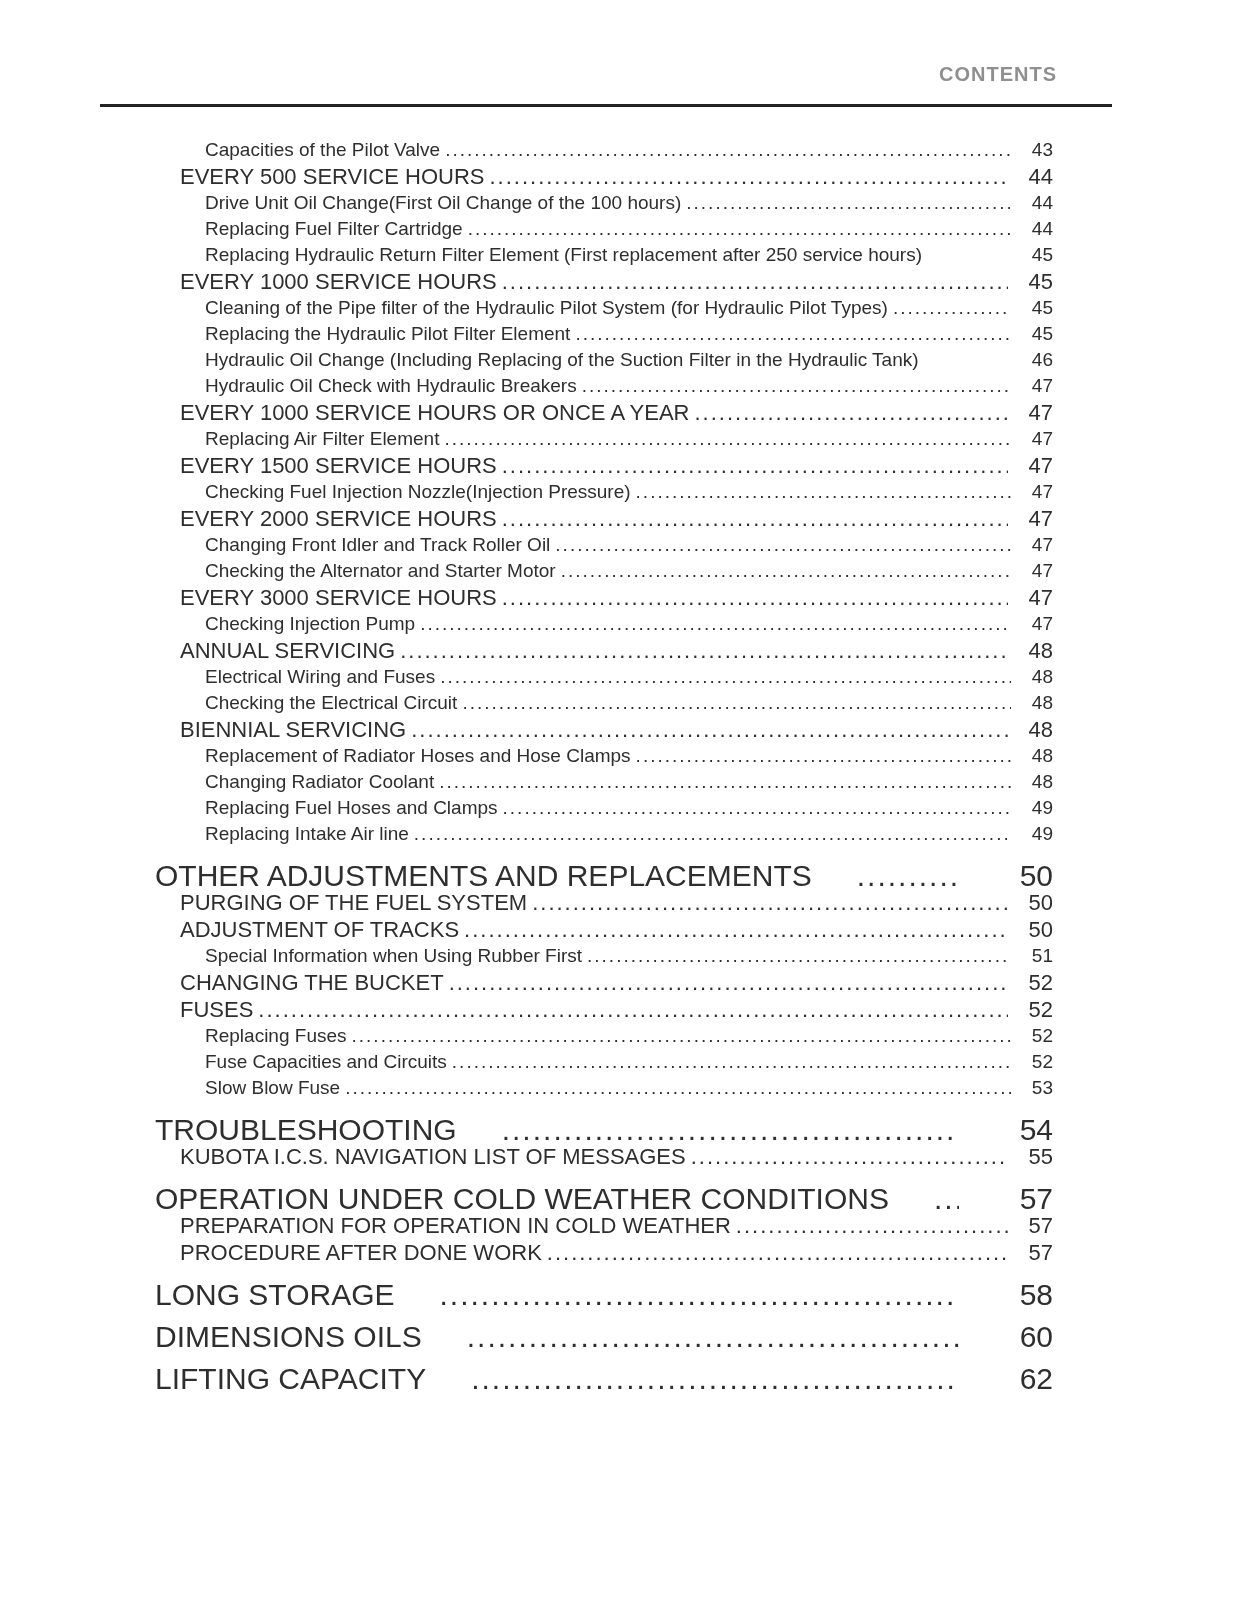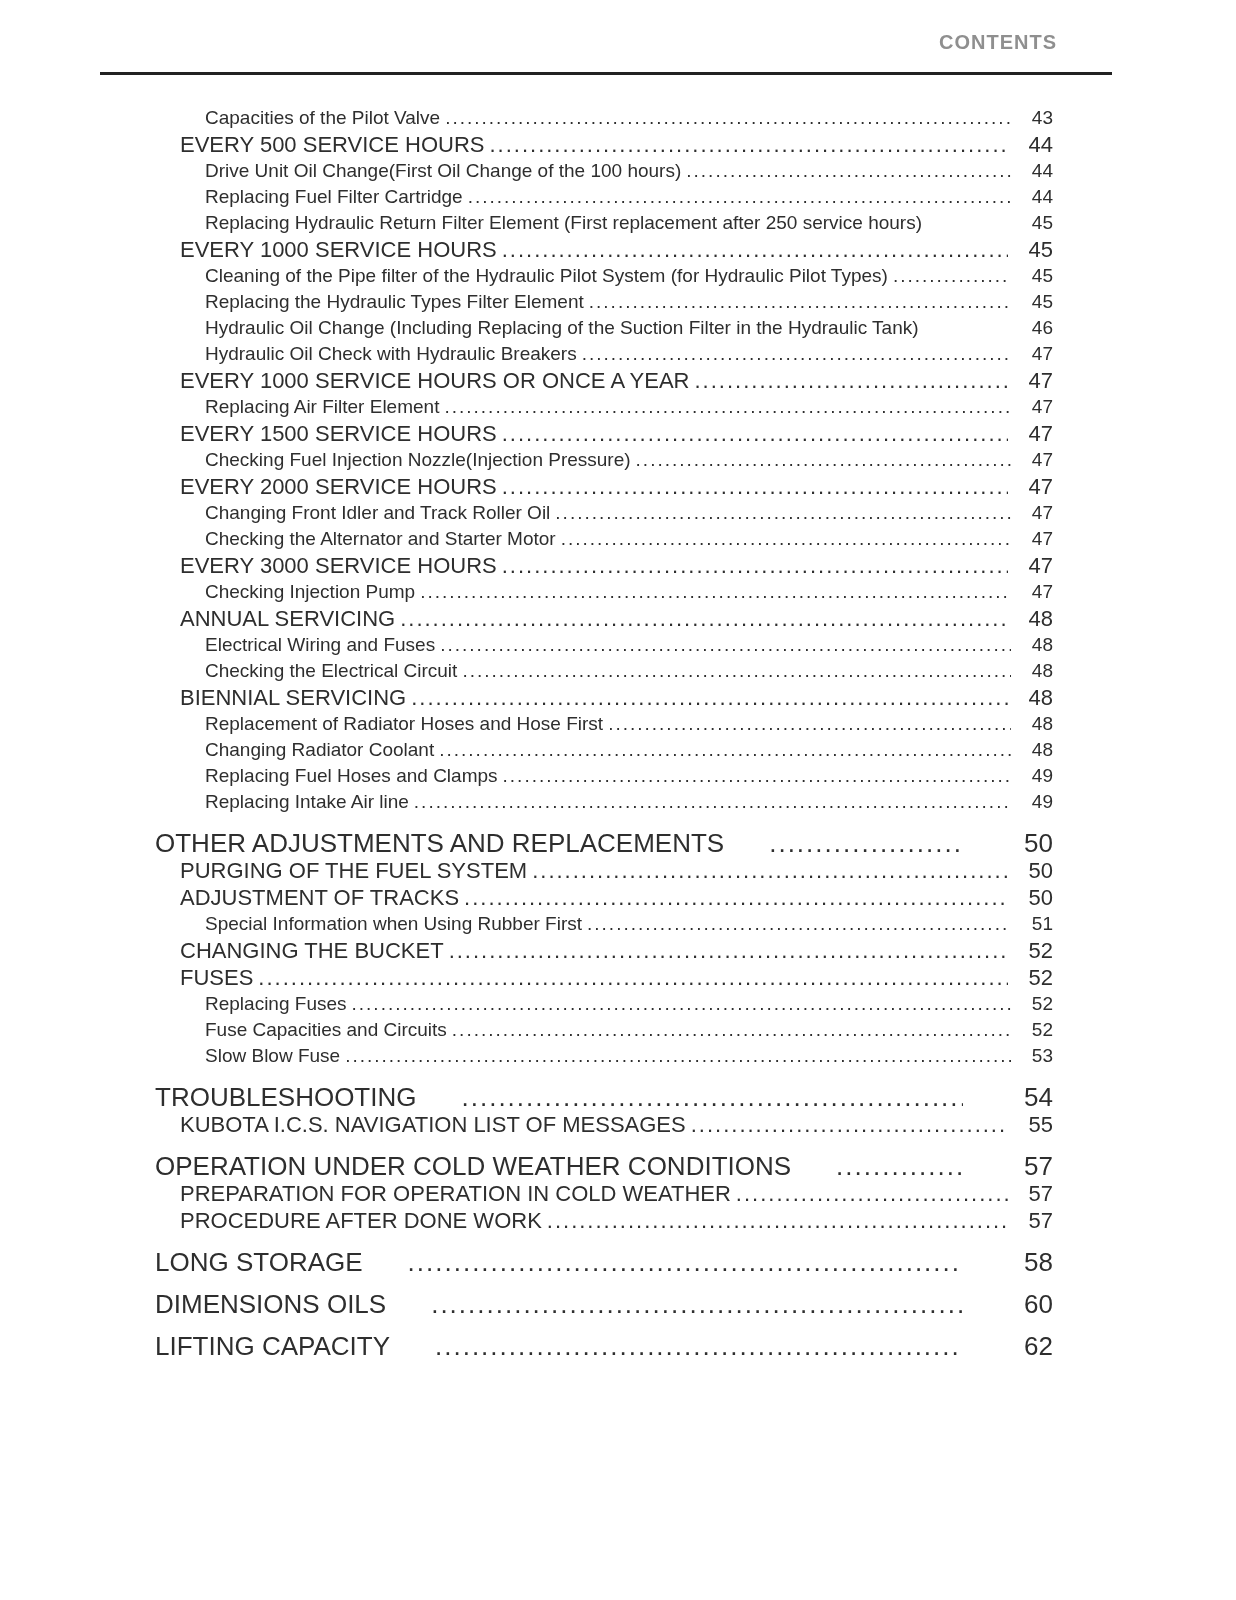--- a/index.html
+++ b/index.html
@@ -11,21 +11,21 @@
     width: 1236px;
     height: 1600px;
     font-family: "Liberation Sans", sans-serif;
     color: #2e2e2e;
     overflow: hidden;
   }
   .page {
     box-sizing: border-box;
     width: 1236px;
     height: 1600px;
-    padding: 30px 124px 0 100px;
+    padding: 62px 124px 0 100px;
     position: relative;
   }
   .header-row {
     text-align: right;
     padding-right: 55px;
     line-height: 24px;
   }
   .header-title {
     font-size: 20px;
     font-weight: bold;
@@ -39,21 +39,21 @@
     height: 0;
   }
   .toc {
     margin: 30px 59px 0 55px;
   }
   .toc-row {
     display: flex;
     align-items: baseline;
   }
   .toc-row.level0 {
-    font-size: 26px;
+    font-size: 30px;
     line-height: 27px;
     margin-left: 0;
     margin-top: 15px;
     gap: 40px;
   }
   .toc-row.level1 {
     font-size: 22px;
     line-height: 27px;
     margin-left: 25px;
   }
@@ -124,21 +124,21 @@
         <span class="toc-label">EVERY 1000 SERVICE HOURS</span>
         <span class="toc-dots"></span>
         <span class="toc-page">45</span>
       </div>
       <div class="toc-row level2">
         <span class="toc-label">Cleaning of the Pipe filter of the Hydraulic Pilot System (for Hydraulic Pilot Types)</span>
         <span class="toc-dots"></span>
         <span class="toc-page">45</span>
       </div>
       <div class="toc-row level2">
-        <span class="toc-label">Replacing the Hydraulic Types Filter Element</span>
+        <span class="toc-label">Replacing the Hydraulic Pilot Filter Element</span>
         <span class="toc-dots"></span>
         <span class="toc-page">45</span>
       </div>
       <div class="toc-row level2 no-leader">
         <span class="toc-label">Hydraulic Oil Change (Including Replacing of the Suction Filter in the Hydraulic Tank)</span>
         <span class="toc-dots"></span>
         <span class="toc-page">46</span>
       </div>
       <div class="toc-row level2">
         <span class="toc-label">Hydraulic Oil Check with Hydraulic Breakers</span>
@@ -204,21 +204,21 @@
         <span class="toc-label">Checking the Electrical Circuit</span>
         <span class="toc-dots"></span>
         <span class="toc-page">48</span>
       </div>
       <div class="toc-row level1">
         <span class="toc-label">BIENNIAL SERVICING</span>
         <span class="toc-dots"></span>
         <span class="toc-page">48</span>
       </div>
       <div class="toc-row level2">
-        <span class="toc-label">Replacement of Radiator Hoses and Hose First</span>
+        <span class="toc-label">Replacement of Radiator Hoses and Hose Clamps</span>
         <span class="toc-dots"></span>
         <span class="toc-page">48</span>
       </div>
       <div class="toc-row level2">
         <span class="toc-label">Changing Radiator Coolant</span>
         <span class="toc-dots"></span>
         <span class="toc-page">48</span>
       </div>
       <div class="toc-row level2">
         <span class="toc-label">Replacing Fuel Hoses and Clamps</span>

